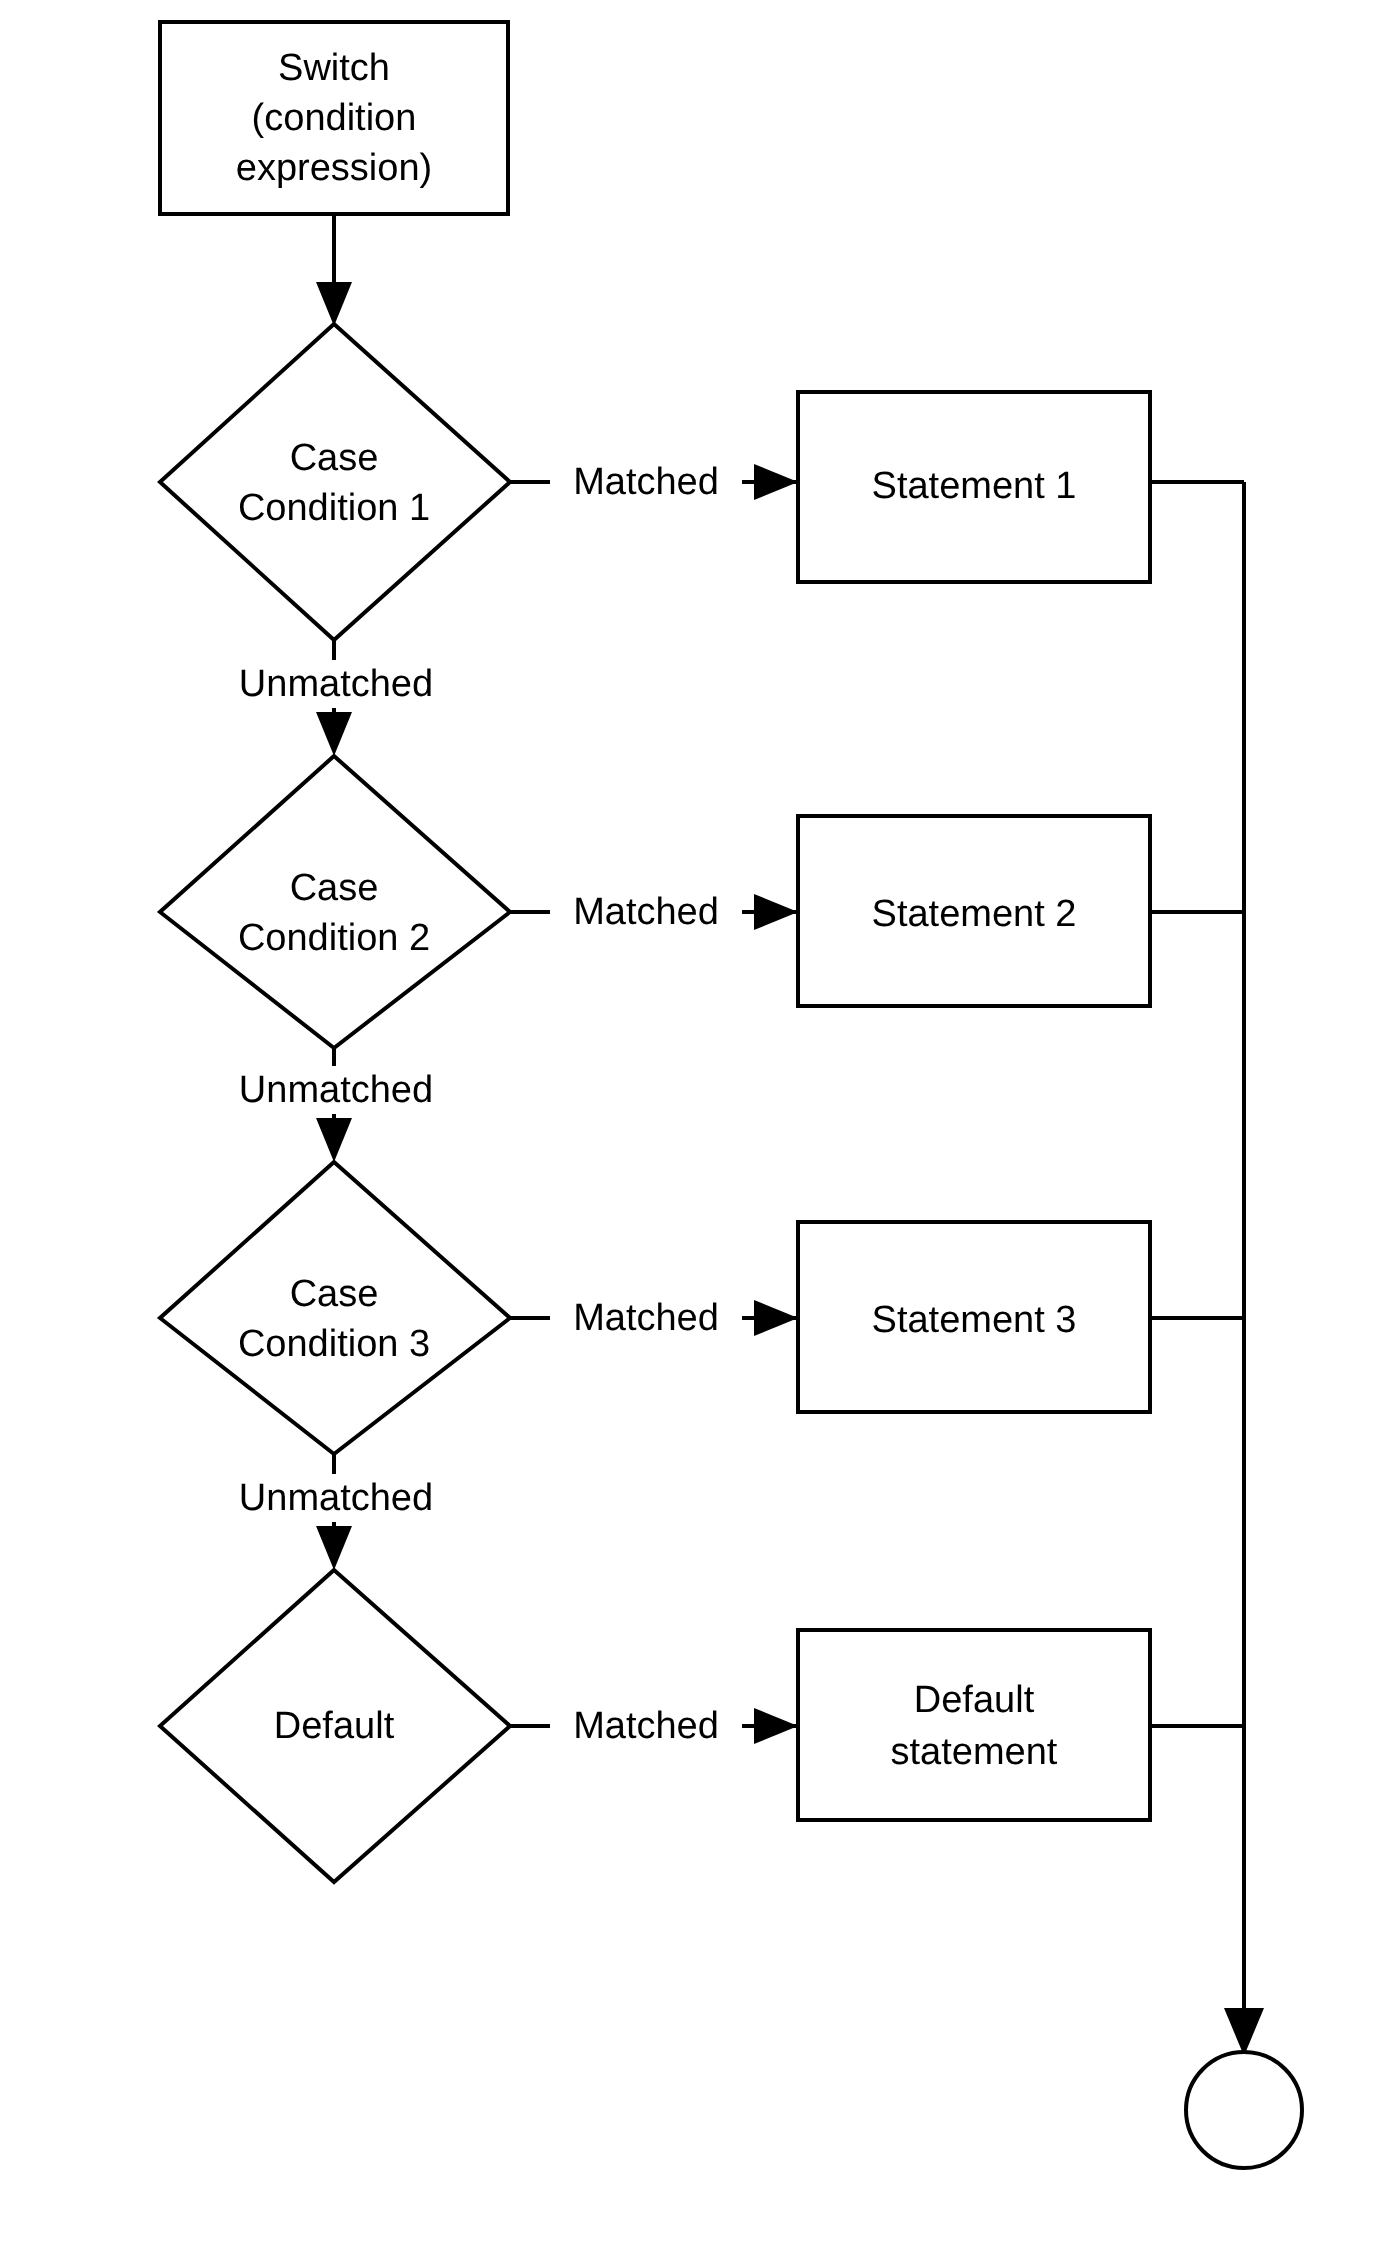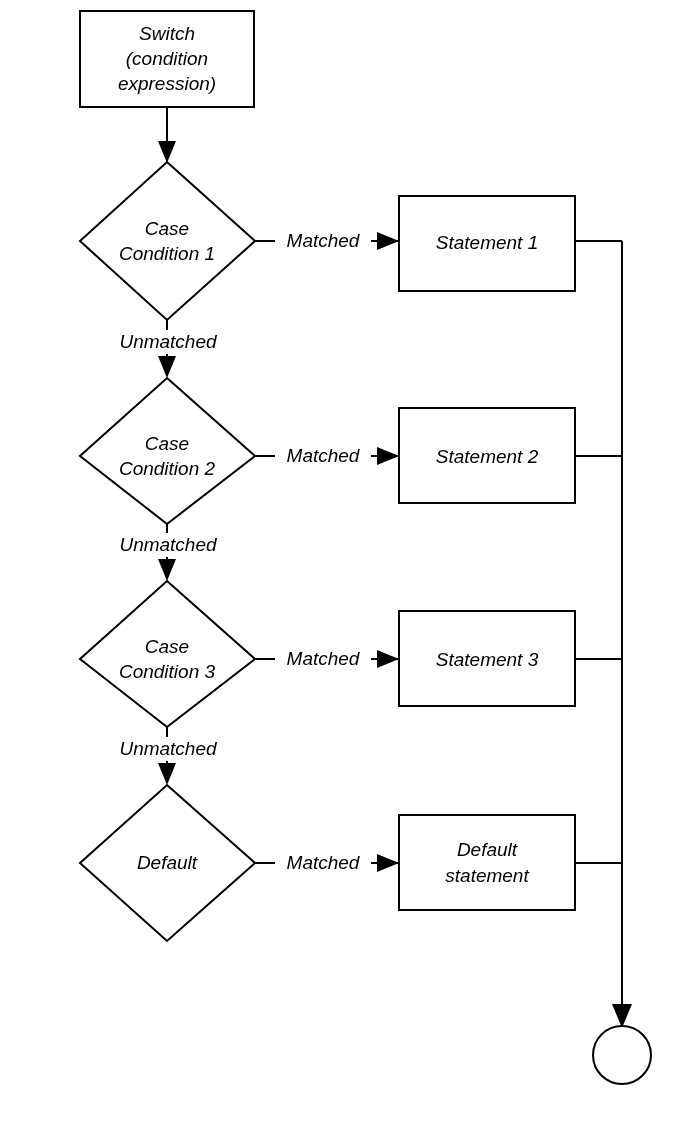--- a/index.html
+++ b/index.html
@@ -10,21 +10,20 @@
   body {
     width: 699px;
     height: 1124px;
     font-family: "Liberation Sans", sans-serif;
     overflow: hidden;
   }
   #diagram-root {
     position: relative;
     width: 699px;
     height: 856px;
-    font-style: italic;
   }
   svg#flowchart {
     display: block;
     width: 699px;
     height: 1124px;
   }
   .shape-fill {
     fill: #ffffff;
   }
   .shape-stroke {

